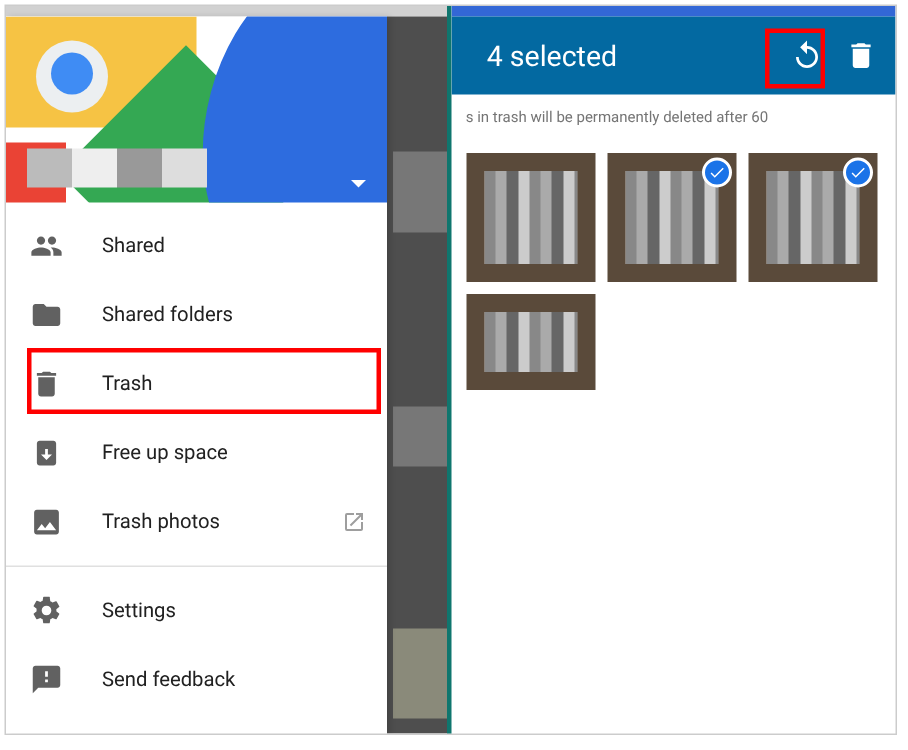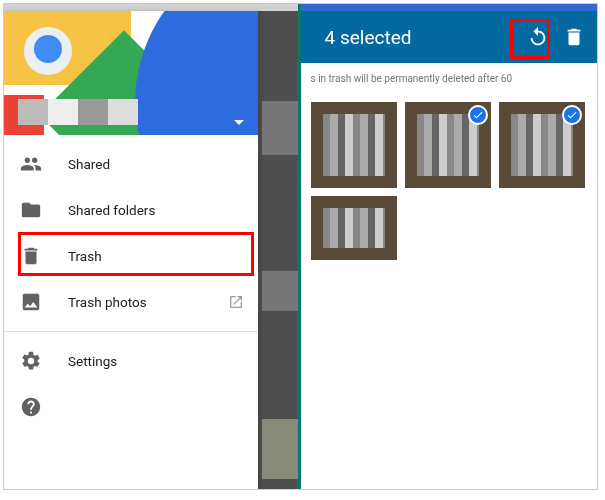--- a/index.html
+++ b/index.html
@@ -86,33 +86,45 @@
           <span class="menu-label">Shared folders</span>
         </div>
         <div class="menu-item">
           <svg class="menu-icon" viewBox="0 0 24 24">
               <path d="M6 19c0 1.1.9 2 2 2h8c1.1 0 2-.9 2-2V7H6v12zM19 4h-3.5l-1-1h-5l-1 1H5v2h14V4z"></path>
             </svg>
           <span class="menu-label">Trash</span>
         </div>
         <div class="menu-item">
           <svg class="menu-icon" viewBox="0 0 24 24">
+              <path d="M17 3H7c-1.1 0-2 .9-2 2v14c0 1.1.9 2 2 2h10c1.1 0 2-.9 2-2V5c0-1.1-.9-2-2-2zm-5 14l-4-4h3V9h2v4h3l-4 4z"></path>
+            </svg>
+          <span class="menu-label">Free up space</span>
+        </div>
+        <div class="menu-item">
+          <svg class="menu-icon" viewBox="0 0 24 24">
               <path d="M21 19V5c0-1.1-.9-2-2-2H5c-1.1 0-2 .9-2 2v14c0 1.1.9 2 2 2h14c1.1 0 2-.9 2-2zM8.5 13.5l2.5 3 3.5-4.5 4.5 6H5l3.5-4.5z"></path>
             </svg>
           <span class="menu-label">Trash photos</span>
           <svg class="menu-icon open-icon" viewBox="0 0 24 24" style="width:16px;height:16px;">
               <path d="M19 19H5V5h7V3H5a2 2 0 0 0-2 2v14a2 2 0 0 0 2 2h14c1.1 0 2-.9 2-2v-7h-2v7zM14 3v2h3.59l-9.83 9.83 1.41 1.41L19 6.41V10h2V3h-7z"></path>
             </svg>
         </div>
         <div class="divider"></div>
         <div class="menu-item">
           <svg class="menu-icon" viewBox="0 0 24 24">
               <path d="M19.14 12.94c.04-.31.06-.63.06-.94s-.02-.63-.06-.94l2.03-1.58a.5.5 0 0 0 .12-.64l-1.92-3.32a.5.5 0 0 0-.61-.22l-2.39.96a7.03 7.03 0 0 0-1.62-.94l-.36-2.54A.5.5 0 0 0 13.9 2h-3.84a.5.5 0 0 0-.49.42l-.36 2.54c-.58.24-1.12.56-1.62.94l-2.39-.96a.5.5 0 0 0-.61.22L2.67 8.48a.5.5 0 0 0 .12.64l2.03 1.58c-.04.31-.06.63-.06.94s.02.63.06.94L2.79 14.16a.5.5 0 0 0-.12.64l1.92 3.32c.14.24.43.34.61.22l2.39-.96c.5.38 1.04.7 1.62.94l.36 2.54c.04.24.25.42.49.42h3.84c.24 0 .45-.18.49-.42l.36-2.54c.58-.24 1.12-.56 1.62-.94l2.39.96c.24.1.5 0 .61-.22l1.92-3.32a.5.5 0 0 0-.12-.64l-2.03-1.58zM12 15.5A3.5 3.5 0 1 1 12 8.5a3.5 3.5 0 0 1 0 7z"></path>
             </svg>
           <span class="menu-label">Settings</span>
+        </div>
+        <div class="menu-item">
+          <svg class="menu-icon" viewBox="0 0 24 24">
+              <path d="M20 2H4c-1.1 0-2 .9-2 2v18l4-4h14c1.1 0 2-.9 2-2V4c0-1.1-.9-2-2-2zm-7 12h-2v-2h2v2zm0-4h-2V6h2v4z"></path>
+            </svg>
+          <span class="menu-label">Send feedback</span>
         </div>
         <div class="menu-item">
           <svg class="menu-icon" viewBox="0 0 24 24">
               <path d="M12 2C6.48 2 2 6.48 2 12s4.48 10 10 10 10-4.48 10-10S17.52 2 12 2zm1 17h-2v-2h2v2zm2.07-7.75l-.9.92C13.45 12.9 13 13.5 13 15h-2v-.5c0-1.1.45-2.1 1.17-2.83l1.24-1.26c.37-.36.59-.86.59-1.41 0-1.1-.9-2-2-2s-2 .9-2 2H8c0-2.21 1.79-4 4-4s4 1.79 4 4c0 .88-.36 1.68-.93 2.25z"></path>
             </svg>
 
         </div>
       </div>
     </div>
     <div class="highlight-trash"></div>

